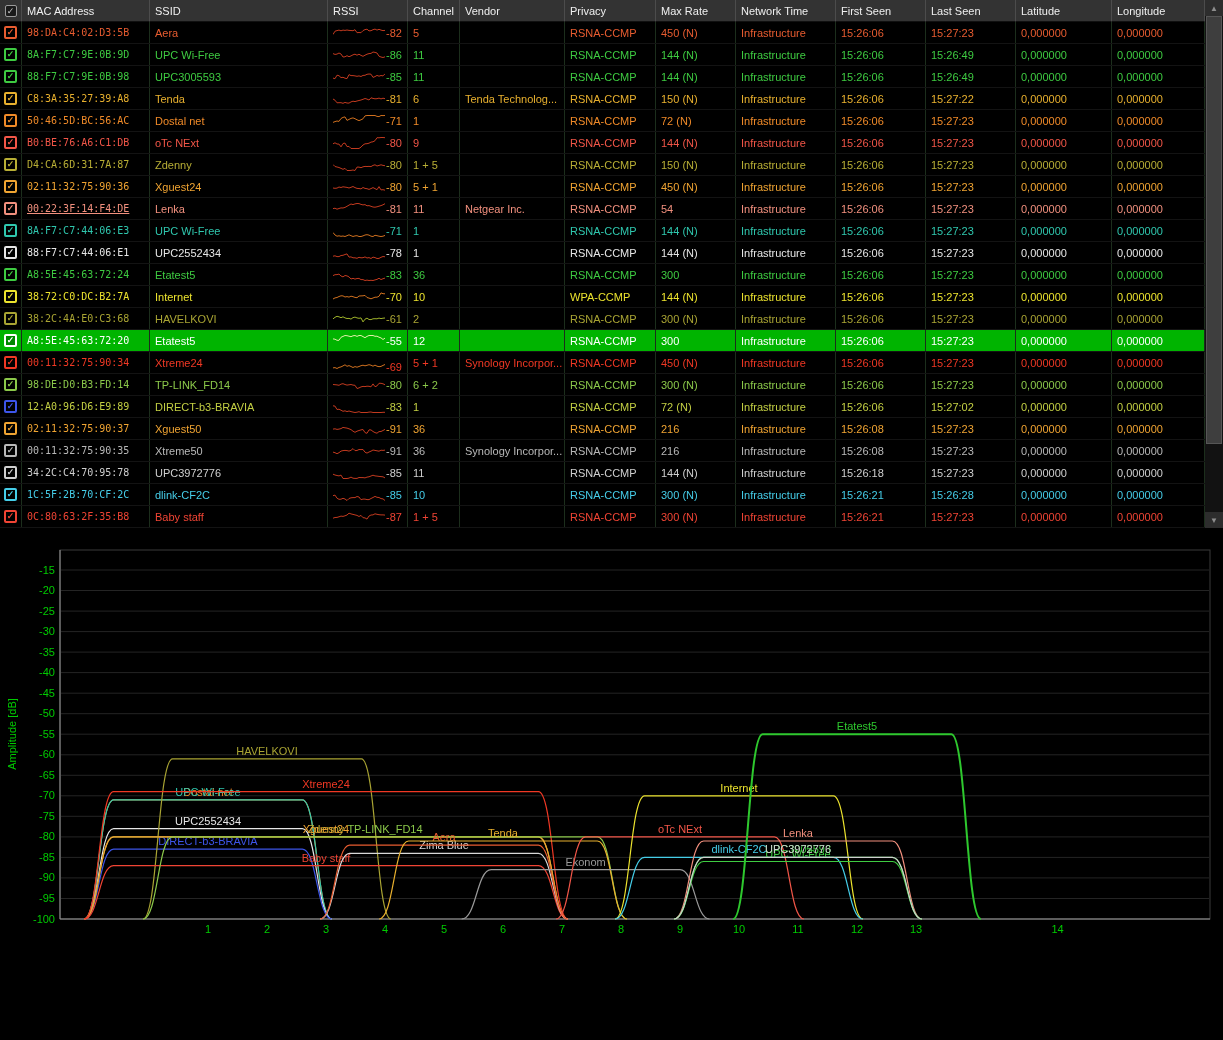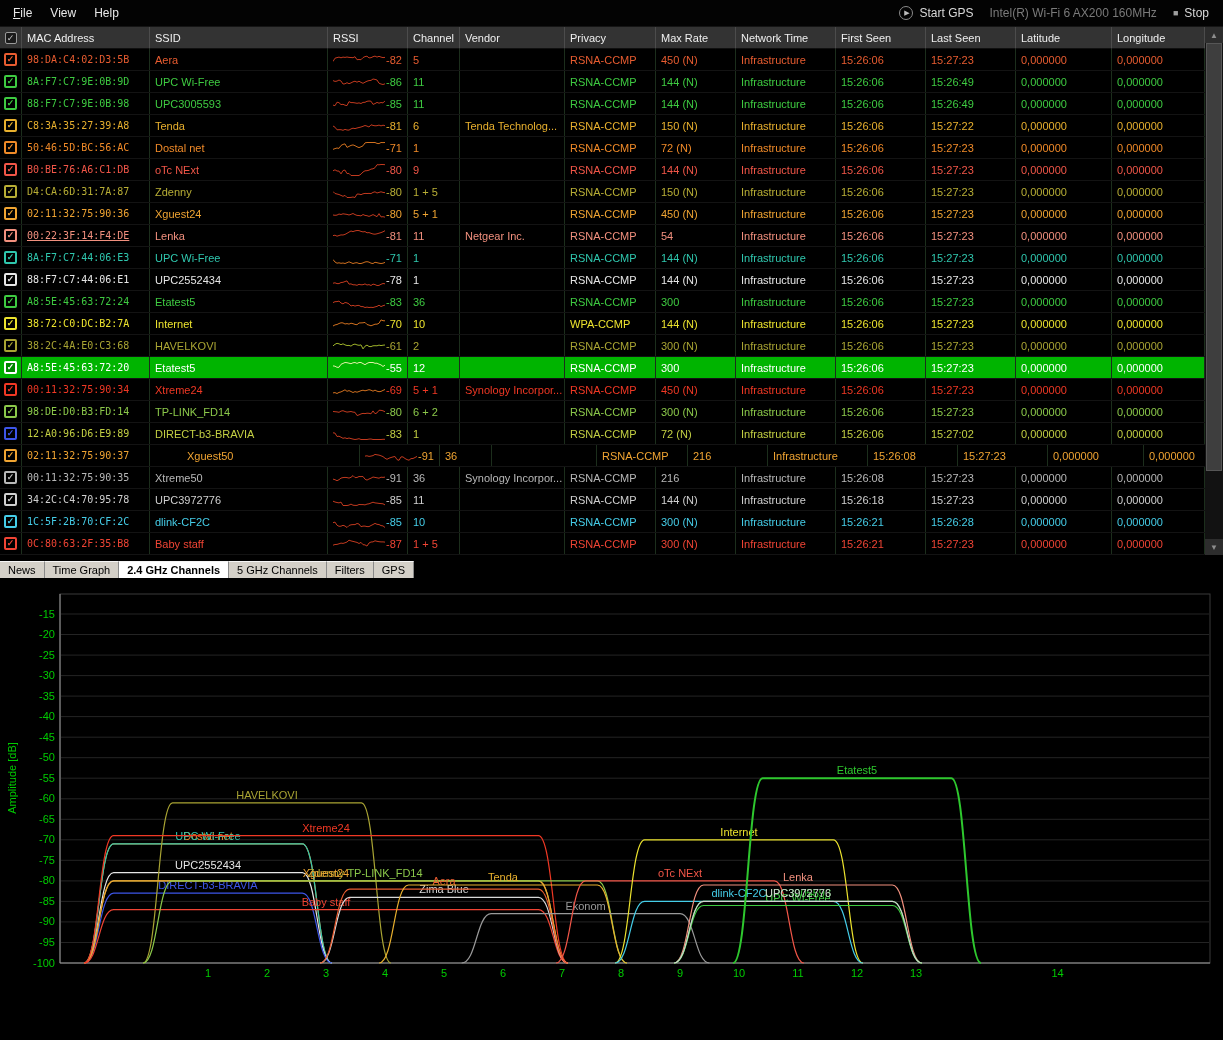--- a/index.html
+++ b/index.html
@@ -66,38 +66,20 @@
   .sb-ap { padding-left:8px; min-width:88px; }
   .sb-sep { width:1px; height:15px; background:#bdbdbd; margin:0 7px; }
   .sb-logging { position:absolute; left:50%; transform:translateX(-50%); }
 </style>
 </head>
 <body>
 
 <div class="window">
 
 
-  <div class="menubar">
-    <div class="menu-items">
-        <span class="menu-item underline-first">File</span>
-        <span class="menu-item">View</span>
-        <span class="menu-item">Help</span>
-      </div>
-    <div class="menubar-right">
-      <span class="gps-start">
-        <span class="play-icon">▶</span>
-        <span>Start GPS</span>
-      </span>
-      <span class="adapter">Intel(R) Wi-Fi 6 AX200 160MHz</span>
-      <span class="stop-group">
-        <span class="stop-icon">■</span>
-        <span>Stop</span>
-      </span>
-    </div>
-  </div>
 
   <div class="table-wrap">
     <div class="thead">
         <div class="th chkcell" style="width: 22px;">
           <span class="hdr-chk">✓</span>
         </div>
         <div class="th" style="width: 128px;">MAC Address</div>
         <div class="th" style="width: 178px;">SSID</div>
         <div class="th" style="width: 80px;">RSSI</div>
         <div class="th" style="width: 52px;">Channel</div>
@@ -440,21 +422,21 @@
           <div class="cell last_seen" style="width: 90px;">15:27:23</div>
           <div class="cell latitude" style="width: 96px;">0,000000</div>
           <div class="cell longitude" style="width: 93px;">0,000000</div>
         </div>
         <div class="row" style="color: rgb(240, 56, 36);">
           <div class="cell chkcell" style="width: 22px;">
             <span class="chk" style="border-color: rgb(240, 56, 36); color: rgb(240, 56, 36);">✓</span>
           </div>
           <div class="cell mac" style="width: 128px;">00:11:32:75:90:34</div>
           <div class="cell ssid" style="width: 178px;">Xtreme24</div>
-          <div class="cell rssi" style="width: 80px;">
+          <div class="cell rssi" style="width: 80px; align-items: flex-end;">
             <svg width="52" height="16">
               <polyline points="0,10.9 2,10.6 4,11.5 6,10.4 8,9.9 10,8.9 12,7.8 14,9.3 16,8.6 18,9.5 20,10.5 22,9.6 24,10.2 26,9.5 28,8.7 30,8.2 32,8.8 34,8.3 36,7.7 38,8.2 40,9.2 42,8.1 44,9.2 46,9.7 48,9.4 50,8.4 52,7.5" fill="none" stroke="#d0701f" stroke-width="1"></polyline>
             </svg>
             <span class="rssi-val">-69</span>
           </div>
           <div class="cell channel" style="width: 52px;">5 + 1</div>
           <div class="cell vendor" style="width: 105px;">Synology Incorpor...</div>
           <div class="cell privacy" style="width: 91px;">RSNA-CCMP</div>
           <div class="cell max_rate" style="width: 80px;">450 (N)</div>
           <div class="cell network_type" style="width: 100px;">Infrastructure</div>
@@ -505,21 +487,21 @@
           <div class="cell first_seen" style="width: 90px;">15:26:06</div>
           <div class="cell last_seen" style="width: 90px;">15:27:02</div>
           <div class="cell latitude" style="width: 96px;">0,000000</div>
           <div class="cell longitude" style="width: 93px;">0,000000</div>
         </div>
         <div class="row" style="color: rgb(240, 164, 50);">
           <div class="cell chkcell" style="width: 22px;">
             <span class="chk" style="border-color: rgb(240, 164, 50); color: rgb(240, 164, 50);">✓</span>
           </div>
           <div class="cell mac" style="width: 128px;">02:11:32:75:90:37</div>
-          <div class="cell ssid" style="width: 178px; margin-left: 32px;">Xguest50</div>
+          <div class="cell ssid" style="width: 178px;">Xguest50</div>
           <div class="cell rssi" style="width: 80px;">
             <svg width="52" height="16">
               <polyline points="0,8.1 2,7.8 4,8.4 6,8.1 8,7.6 10,6.4 12,6.8 14,7.1 16,7.8 18,8.6 20,10.2 22,11.3 24,10.2 26,9.5 28,8.9 30,8.5 32,11.6 34,12.3 36,8.9 38,8.9 40,10.5 42,11.6 44,12.2 46,10.6 48,10.5 50,9.5 52,8.4" fill="none" stroke="#c23a1f" stroke-width="1"></polyline>
             </svg>
             <span class="rssi-val">-91</span>
           </div>
           <div class="cell channel" style="width: 52px;">36</div>
           <div class="cell vendor" style="width: 105px;"></div>
           <div class="cell privacy" style="width: 91px;">RSNA-CCMP</div>
           <div class="cell max_rate" style="width: 80px;">216</div>
@@ -620,28 +602,20 @@
       </div>
     <div class="vscroll">
       <div class="vs-arrow up">▲</div>
       <div class="vs-thumb"></div>
       <div class="vs-arrow down">▼</div>
     </div>
   </div>
 
   <div class="hgap"></div>
 
-  <div class="tabbar">
-      <div class="tab">News</div>
-      <div class="tab">Time Graph</div>
-      <div class="tab active">2.4 GHz Channels</div>
-      <div class="tab">5 GHz Channels</div>
-      <div class="tab">Filters</div>
-      <div class="tab">GPS</div>
-    </div>
 
   <div class="graph">
     <svg id="chart" width="1223" height="408" viewBox="0 0 1223 408">
         <rect x="60" y="16" width="1150" height="369.0" fill="none" stroke="#3a3a3a"></rect>
         <line x1="61" y1="36.0" x2="1209" y2="36.0" stroke="#242424"></line>
         <text x="55" y="39.5" text-anchor="end" fill="#00cc00" font-size="11">-15</text>
         <line x1="61" y1="56.5" x2="1209" y2="56.5" stroke="#242424"></line>
         <text x="55" y="60.0" text-anchor="end" fill="#00cc00" font-size="11">-20</text>
         <line x1="61" y1="77.1" x2="1209" y2="77.1" stroke="#242424"></line>
         <text x="55" y="80.6" text-anchor="end" fill="#00cc00" font-size="11">-25</text>

